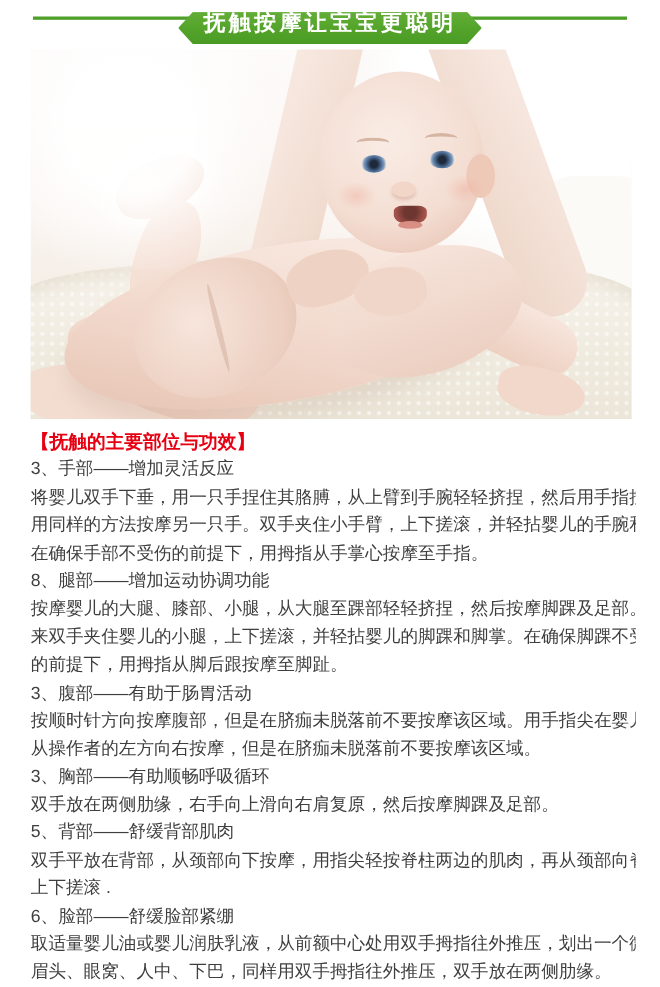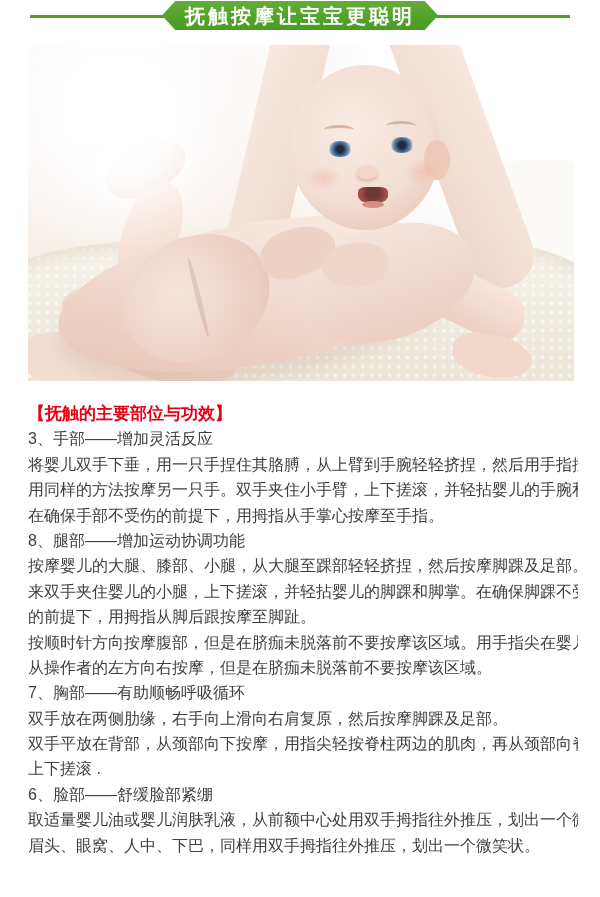--- a/index.html
+++ b/index.html
@@ -15,25 +15,25 @@
     font-family: "Liberation Sans", "DejaVu Sans", sans-serif;
   }
 
   
   .banner { position: relative; height: 34px; }
   .banner-rule {
     position: absolute; left: 30px; right: 30px; top: 15px; height: 3px;
     background: var(--banner-green);
   }
   .banner-hex {
-    position: absolute; left: 50%; top: 1px; transform: translateX(-50%);
+    position: absolute; left: 50%; top: 11px; transform: translateX(-50%);
     width: 276px; height: 29px;
     background: linear-gradient(180deg, #63ad37 0%, #55a52c 45%, #4a9b24 100%);
     clip-path: polygon(0 50%, 4.8% 0, 95.2% 0, 100% 50%, 95.2% 100%, 4.8% 100%);
-    display: flex; align-items: center; justify-content: center;
+    display: flex; align-items: flex-start; justify-content: center;
   }
   .banner-hex span {
     color: #ffffff; font-weight: bold; font-size: 20px;
     letter-spacing: 3px; line-height: 1; white-space: nowrap;
   }
 
   
   .photo {
     position: relative; width: 546px; height: 336px;
     margin: 11px 0 0 28px; overflow: hidden;
@@ -167,21 +167,21 @@
     left: 334px; top: 156px; width: 22px; height: 7px; border-radius: 50%;
     background: #d98f84;
   }
   .glow-topleft {
     left: -60px; top: -60px; width: 300px; height: 260px;
     background: radial-gradient(circle, rgba(255,255,255,0.95) 30%, rgba(255,255,255,0) 70%);
   }
 
   
   .content {
-    margin: 20px 22px 0 28px;
+    margin: 8px 22px 0 28px;
     font-size: 16px; line-height: 25.4px; color: var(--body-text);
   }
   .line { height: 25.4px; white-space: nowrap; overflow: hidden; }
   .line.heading { color: var(--heading-red); font-weight: bold; font-size: 17px; }
 </style>
 </head>
 <body>
 
 <div class="banner">
   <div class="banner-rule"></div>
@@ -225,22 +225,24 @@
 <div class="content">
   <div class="line heading">【抚触的主要部位与功效】</div>
   <div class="line">3、手部——增加灵活反应</div>
   <div class="line">将婴儿双手下垂，用一只手捏住其胳膊，从上臂到手腕轻轻挤捏，然后用手指按摩手腕。</div>
   <div class="line">用同样的方法按摩另一只手。双手夹住小手臂，上下搓滚，并轻拈婴儿的手腕和小手。</div>
   <div class="line">在确保手部不受伤的前提下，用拇指从手掌心按摩至手指。</div>
   <div class="line">8、腿部——增加运动协调功能</div>
   <div class="line">按摩婴儿的大腿、膝部、小腿，从大腿至踝部轻轻挤捏，然后按摩脚踝及足部。接下</div>
   <div class="line">来双手夹住婴儿的小腿，上下搓滚，并轻拈婴儿的脚踝和脚掌。在确保脚踝不受伤害</div>
   <div class="line">的前提下，用拇指从脚后跟按摩至脚趾。</div>
+  <div class="line">3、腹部——有助于肠胃活动</div>
   <div class="line">按顺时针方向按摩腹部，但是在脐痂未脱落前不要按摩该区域。用手指尖在婴儿腹部</div>
   <div class="line">从操作者的左方向右按摩，但是在脐痂未脱落前不要按摩该区域。</div>
-  <div class="line">7、胸部——有助顺畅呼吸循环</div>
+  <div class="line">3、胸部——有助顺畅呼吸循环</div>
   <div class="line">双手放在两侧肋缘，右手向上滑向右肩复原，然后按摩脚踝及足部。</div>
+  <div class="line">5、背部——舒缓背部肌肉</div>
   <div class="line">双手平放在背部，从颈部向下按摩，用指尖轻按脊柱两边的肌肉，再从颈部向脊柱下</div>
   <div class="line">上下搓滚 .</div>
   <div class="line">6、脸部——舒缓脸部紧绷</div>
   <div class="line">取适量婴儿油或婴儿润肤乳液，从前额中心处用双手拇指往外推压，划出一个微笑状。</div>
-  <div class="line">眉头、眼窝、人中、下巴，同样用双手拇指往外推压，划出一个微笑状。</div>
+  <div class="line">眉头、眼窝、人中、下巴，同样用双手拇指往外推压，双手放在两侧肋缘。</div>
 </div>
 
 </body></html>

